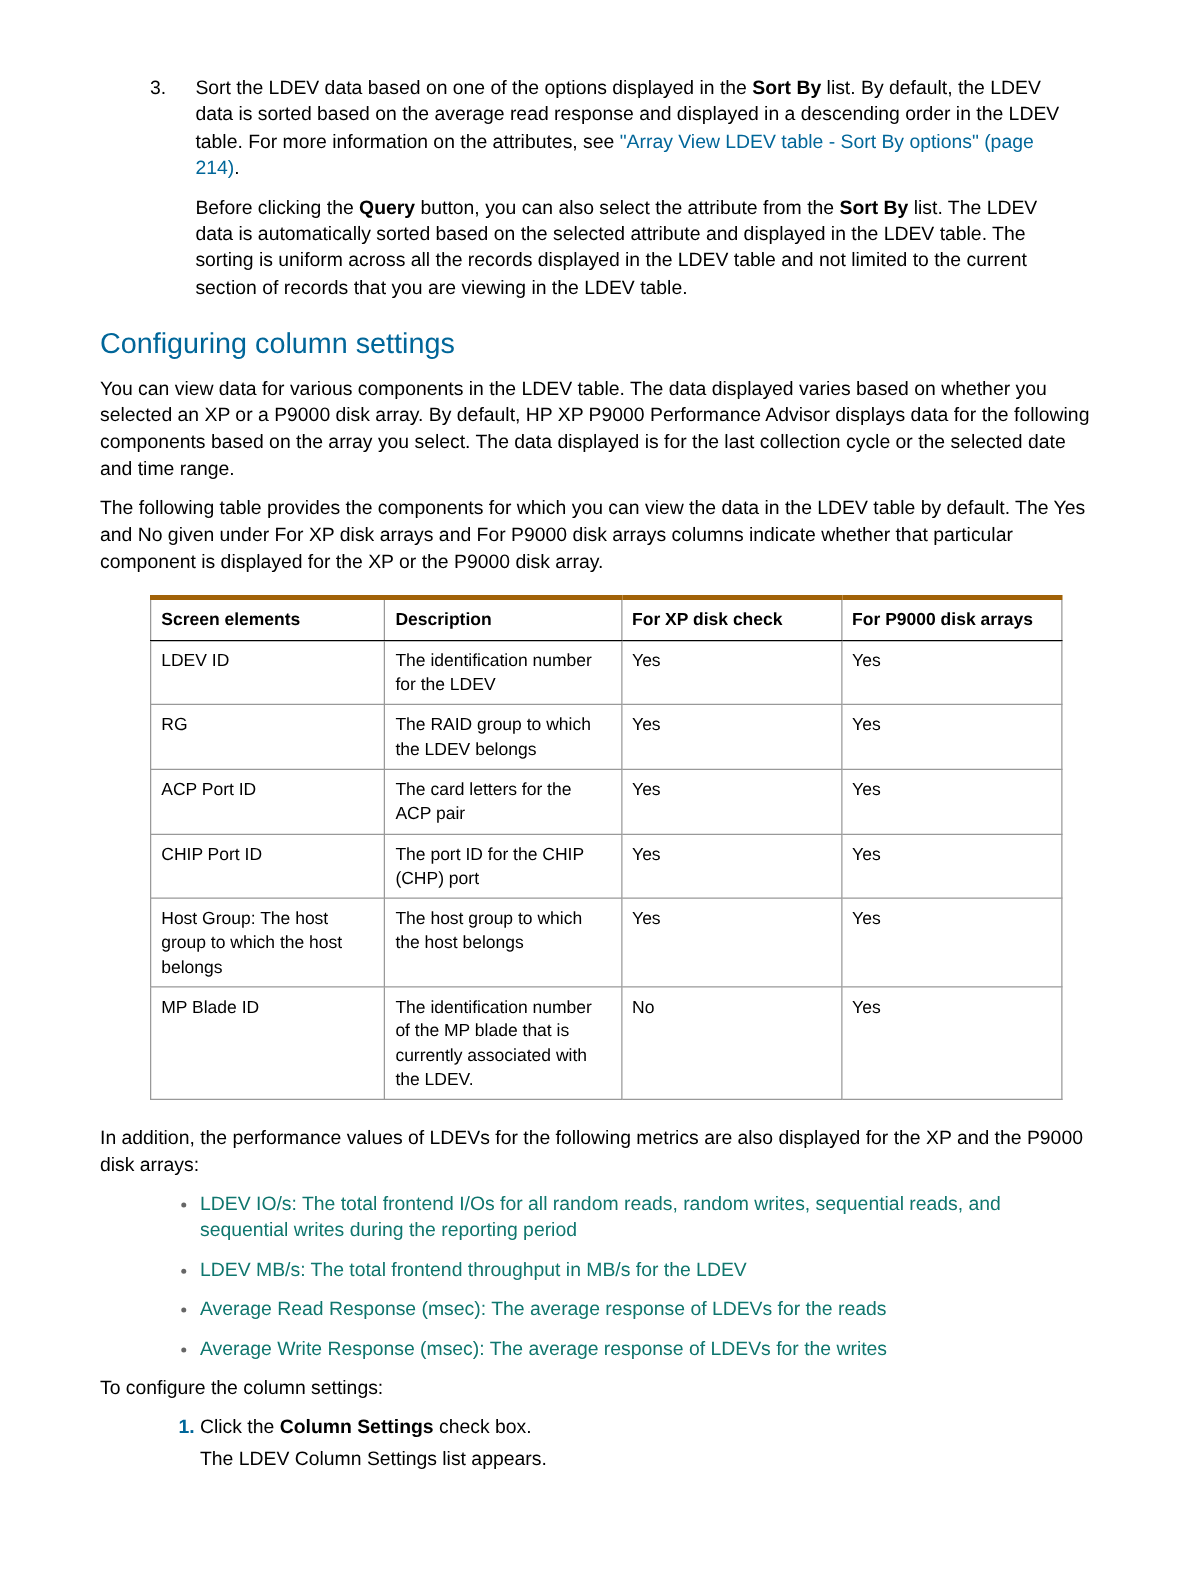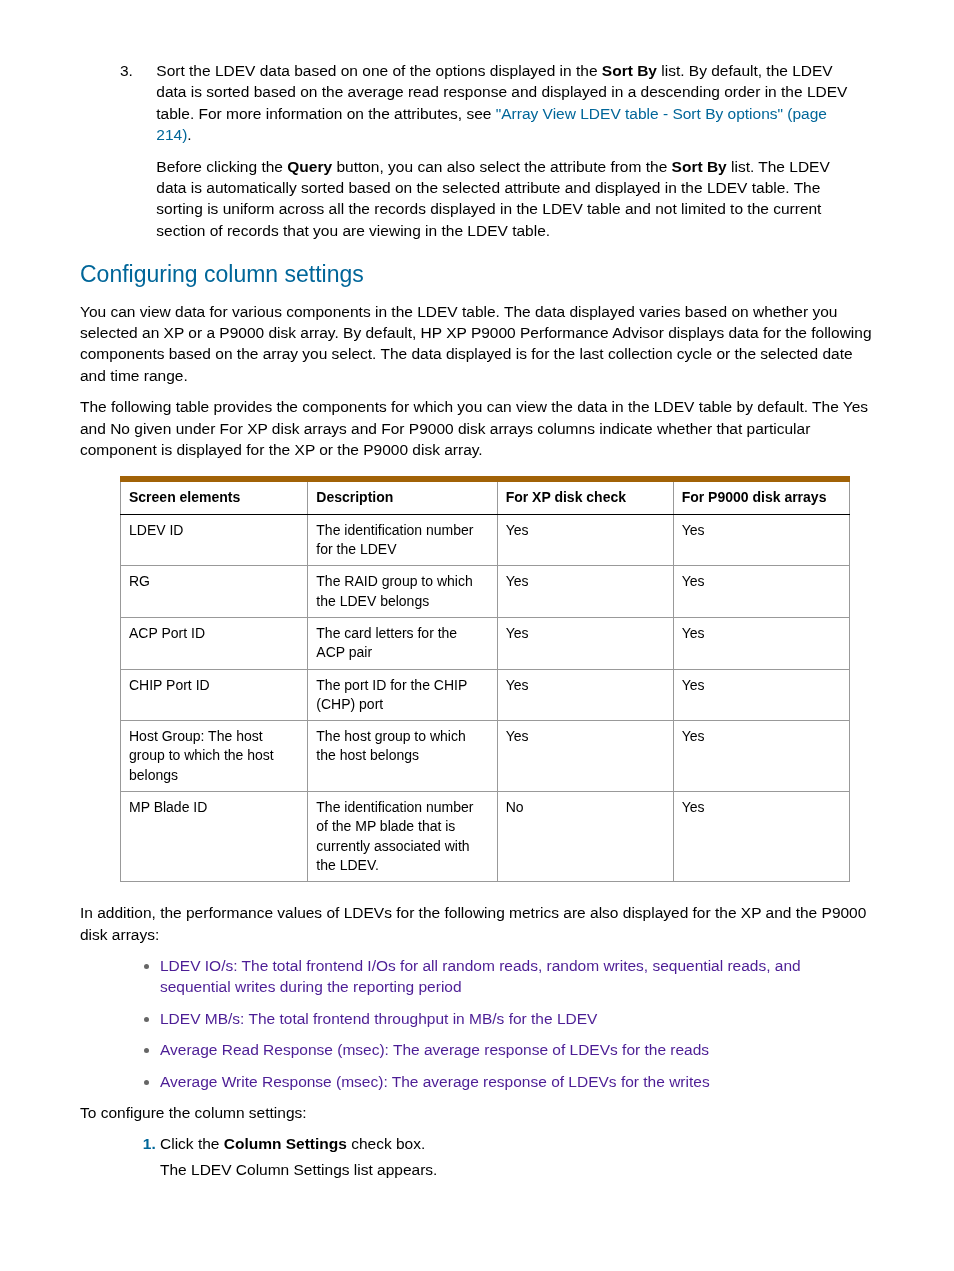--- a/index.html
+++ b/index.html
@@ -51,39 +51,39 @@
     font-size: 14px;
   }
   th, td {
     border: 1px solid #999;
     padding: 6px 8px;
     text-align: left;
     vertical-align: top;
   }
   th {
     font-weight: bold;
-    border-top: 6px solid #a16207;
+    border-top: 4px solid #a16207;
     border-bottom: 1px solid #000;
   }
   td {
     border-top: 1px solid #999;
   }
   .col1 { width: 185px; }
   .col2 { width: 185px; }
   .col3 { width: 175px; }
   .col4 { width: 175px; }
   .bullets {
     margin-left: 40px;
     padding-left: 40px;
     margin-top: 8px;
     margin-bottom: 8px;
   }
   .bullets li {
     margin-bottom: 10px;
-    color: #4c1d95;
+    color: #0f766e;
   }
   .bullets li::marker {
     color: #666;
   }
   .steps-ol {
     margin-left: 40px;
     padding-left: 40px;
     margin-top: 6px;
   }
   .steps-ol li {

